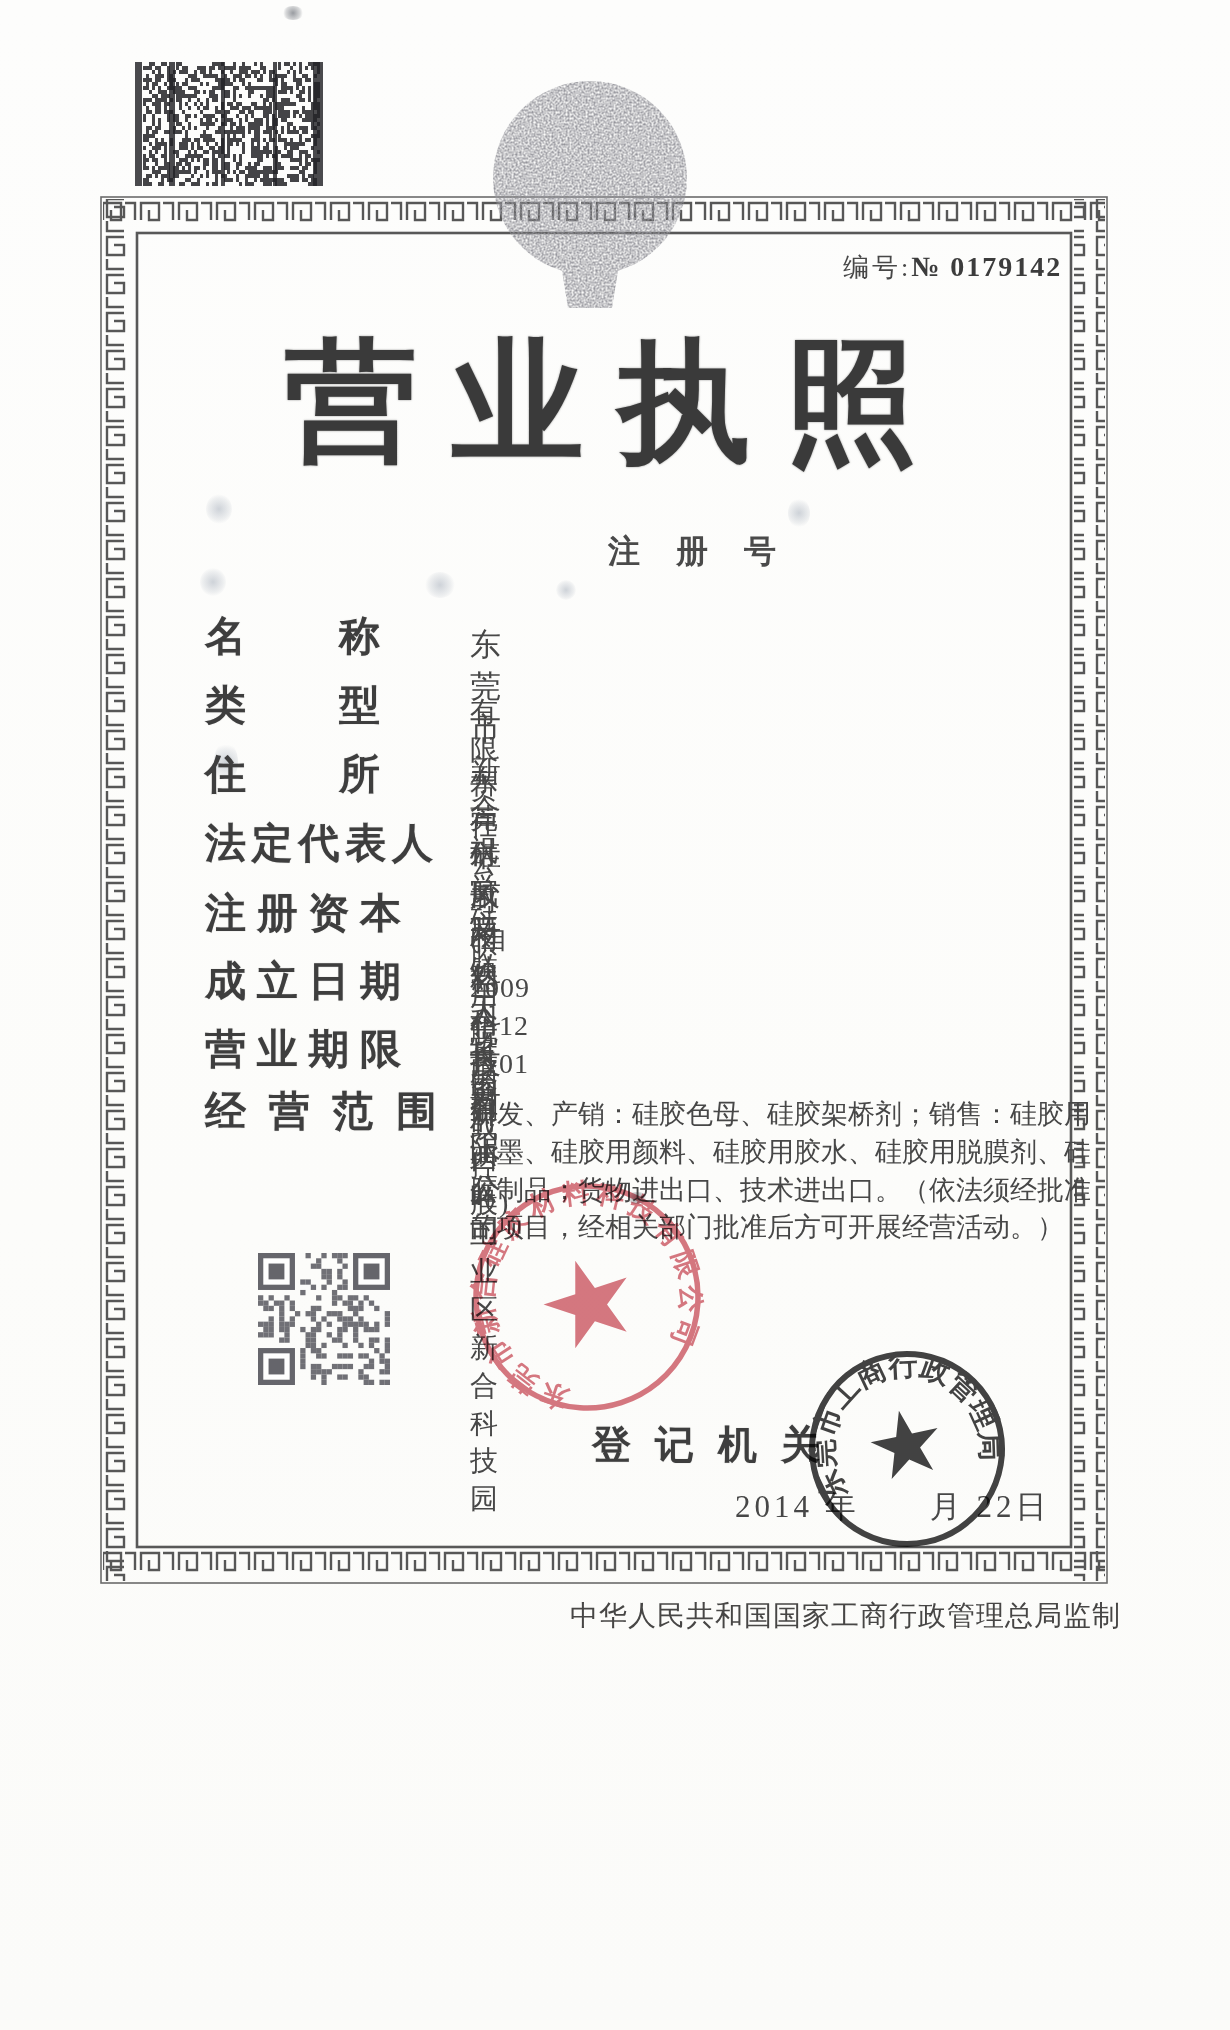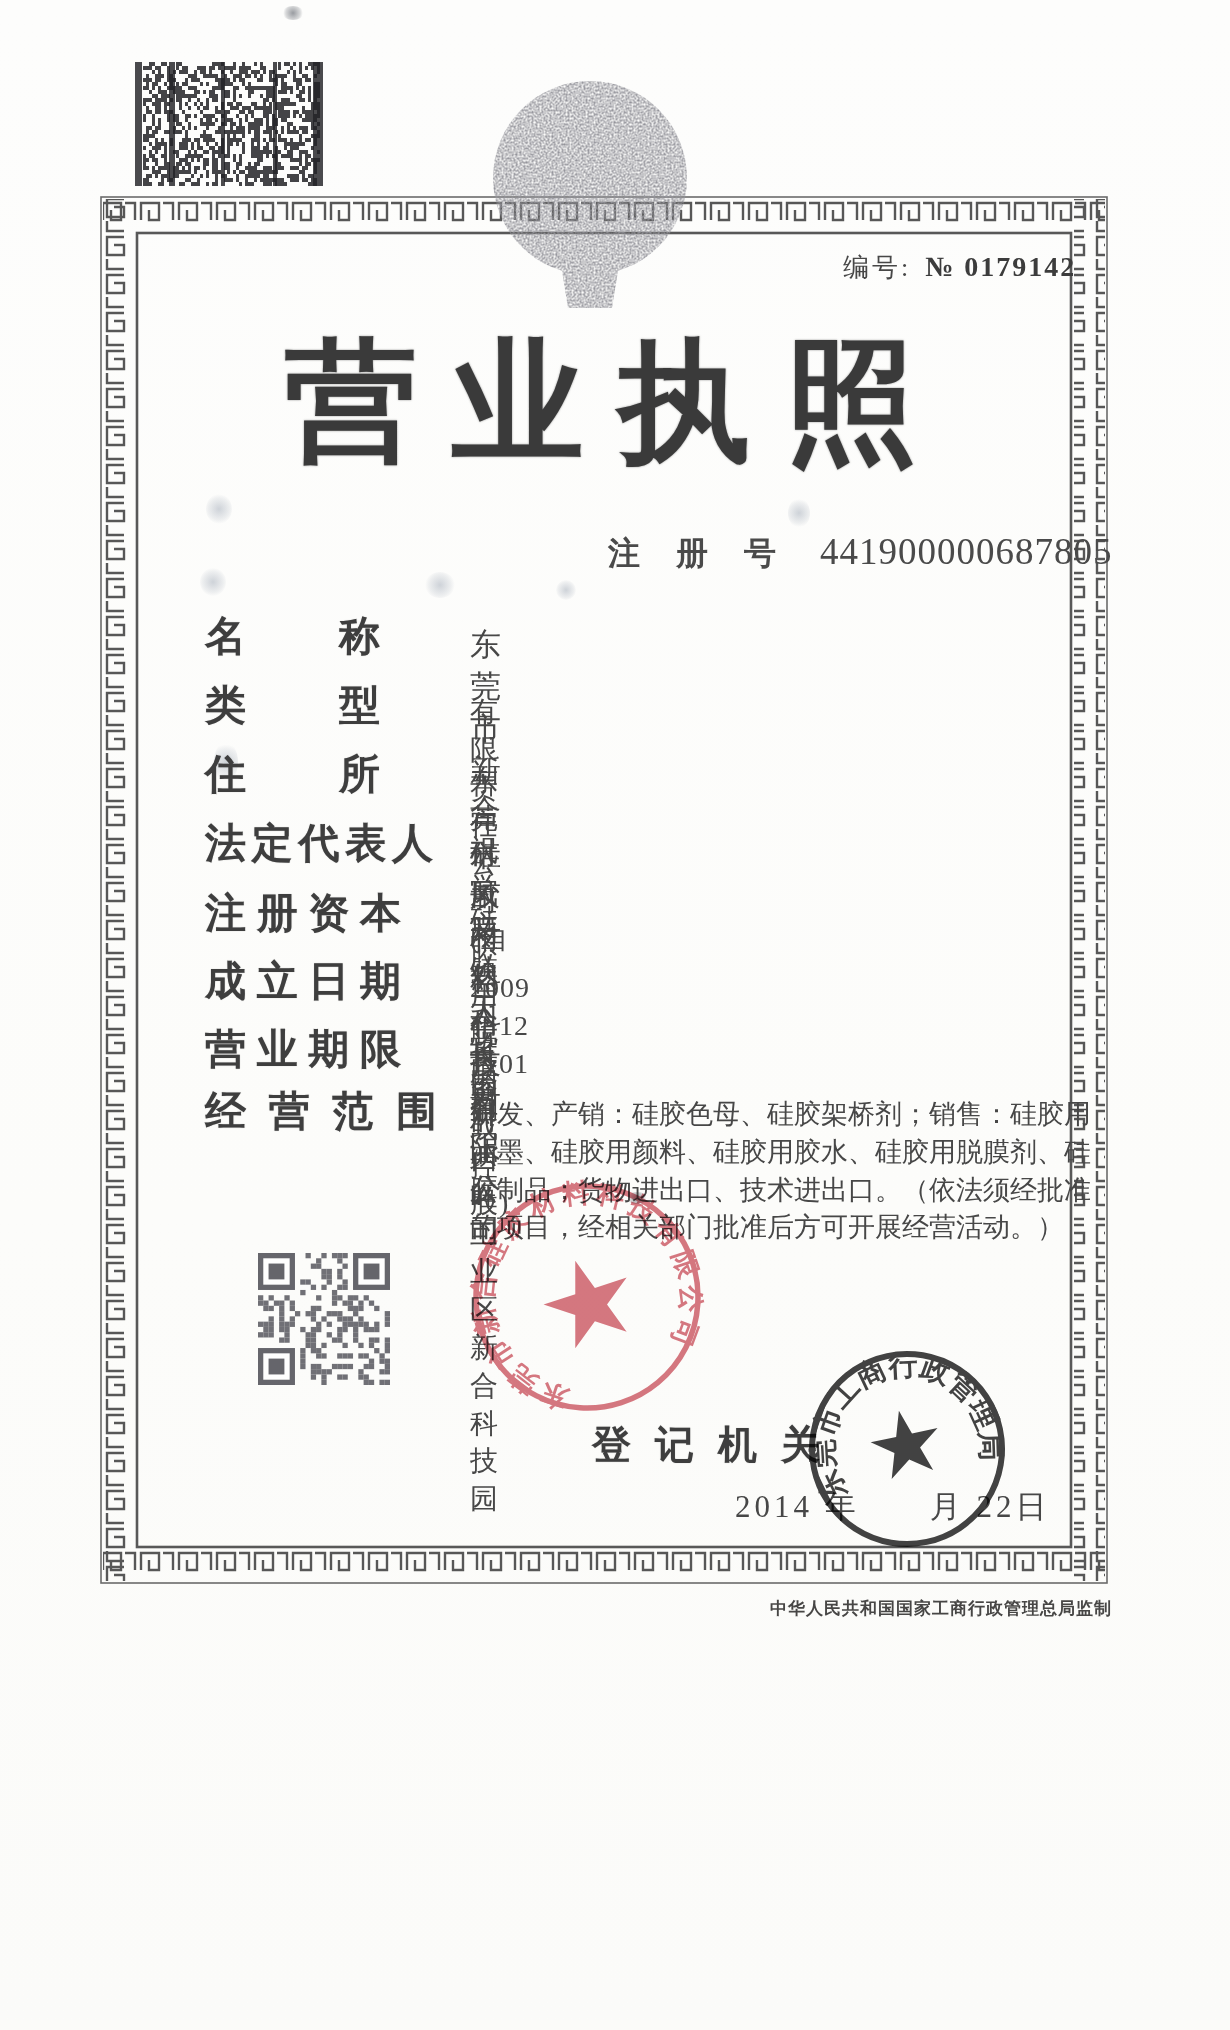--- a/index.html
+++ b/index.html
@@ -10,21 +10,21 @@
     font-family:"Liberation Serif","DejaVu Serif",serif;
     color:#3f3f3f;
   }
   
   .barcode{position:absolute;left:135px;top:62px;width:192px;height:124px;z-index:3;}
   
   .frame{position:absolute;left:100px;top:196px;z-index:1;}
   
   .emblem{position:absolute;left:482px;top:66px;width:216px;height:242px;z-index:2;filter:blur(.4px);}
   
-  .serial{position:absolute;left:843px;top:250px;z-index:3;display:flex;gap:14px;align-items:baseline;}
+  .serial{position:absolute;left:843px;top:250px;z-index:3;display:flex;align-items:baseline;}
   .serial .lbl{font-size:26px;letter-spacing:3px;color:#474747;}
   .serial .no{font-size:28px;font-weight:bold;color:#3c3c3c;letter-spacing:2px;}
   
   .title{
     position:absolute;left:285px;top:336px;width:632px;z-index:3;
     display:flex;justify-content:space-between;
     font-family:"Liberation Sans","DejaVu Sans",sans-serif;
     font-size:132px;font-weight:bold;line-height:1;color:#3a3a3a;
     text-shadow:0 0 2px rgba(40,40,40,.55);
   }
@@ -53,21 +53,21 @@
   
   .registry{
     position:absolute;left:592px;top:1418px;width:228px;z-index:5;
     display:flex;justify-content:space-between;
     font-size:39px;font-weight:bold;color:#3e3e3e;
     text-shadow:0 0 1px rgba(60,60,60,.4);
   }
   .dateline{position:absolute;left:735px;top:1486px;z-index:5;font-size:31px;color:#474747;letter-spacing:4px;}
   
   .footer-left{position:absolute;left:80px;top:1598px;z-index:3;font-size:20px;color:#50504f;letter-spacing:.5px;}
-  .footer-right{position:absolute;right:118px;top:1597px;z-index:3;font-size:17px;font-weight:bold;color:#474645;letter-spacing:1px;}
+  .footer-right{position:absolute;right:109px;top:1597px;z-index:3;font-size:28px;font-weight:normal;color:#474645;letter-spacing:1px;}
   
   .smudge{position:absolute;border-radius:50%;z-index:2;
     background:radial-gradient(circle,rgba(130,142,160,.38) 0%,rgba(130,142,160,.12) 55%,transparent 75%);}
   .smudge.dark{background:radial-gradient(circle,rgba(70,75,85,.55) 0%,rgba(70,75,85,.2) 55%,transparent 75%);}
 </style>
 </head>
 <body>
 
 <div class="page">
 
@@ -1028,21 +1028,20 @@
 
   <div class="title">
       <span>营</span>
       <span>业</span>
       <span>执</span>
       <span>照</span>
     </div>
 
   <div class="regline">
     <span class="lbl">注 册 号</span>
-    <span class="no">441900000687805</span>
   </div>
 
   <div class="fields">
     <div class="frow r0">
       <div class="flabel w2">
           <span>名</span>
           <span>称</span>
         </div>
       <div class="fvalue" style="font-size:31px;">东莞市新合硅胶材料科技有限公司</div>
     </div>

